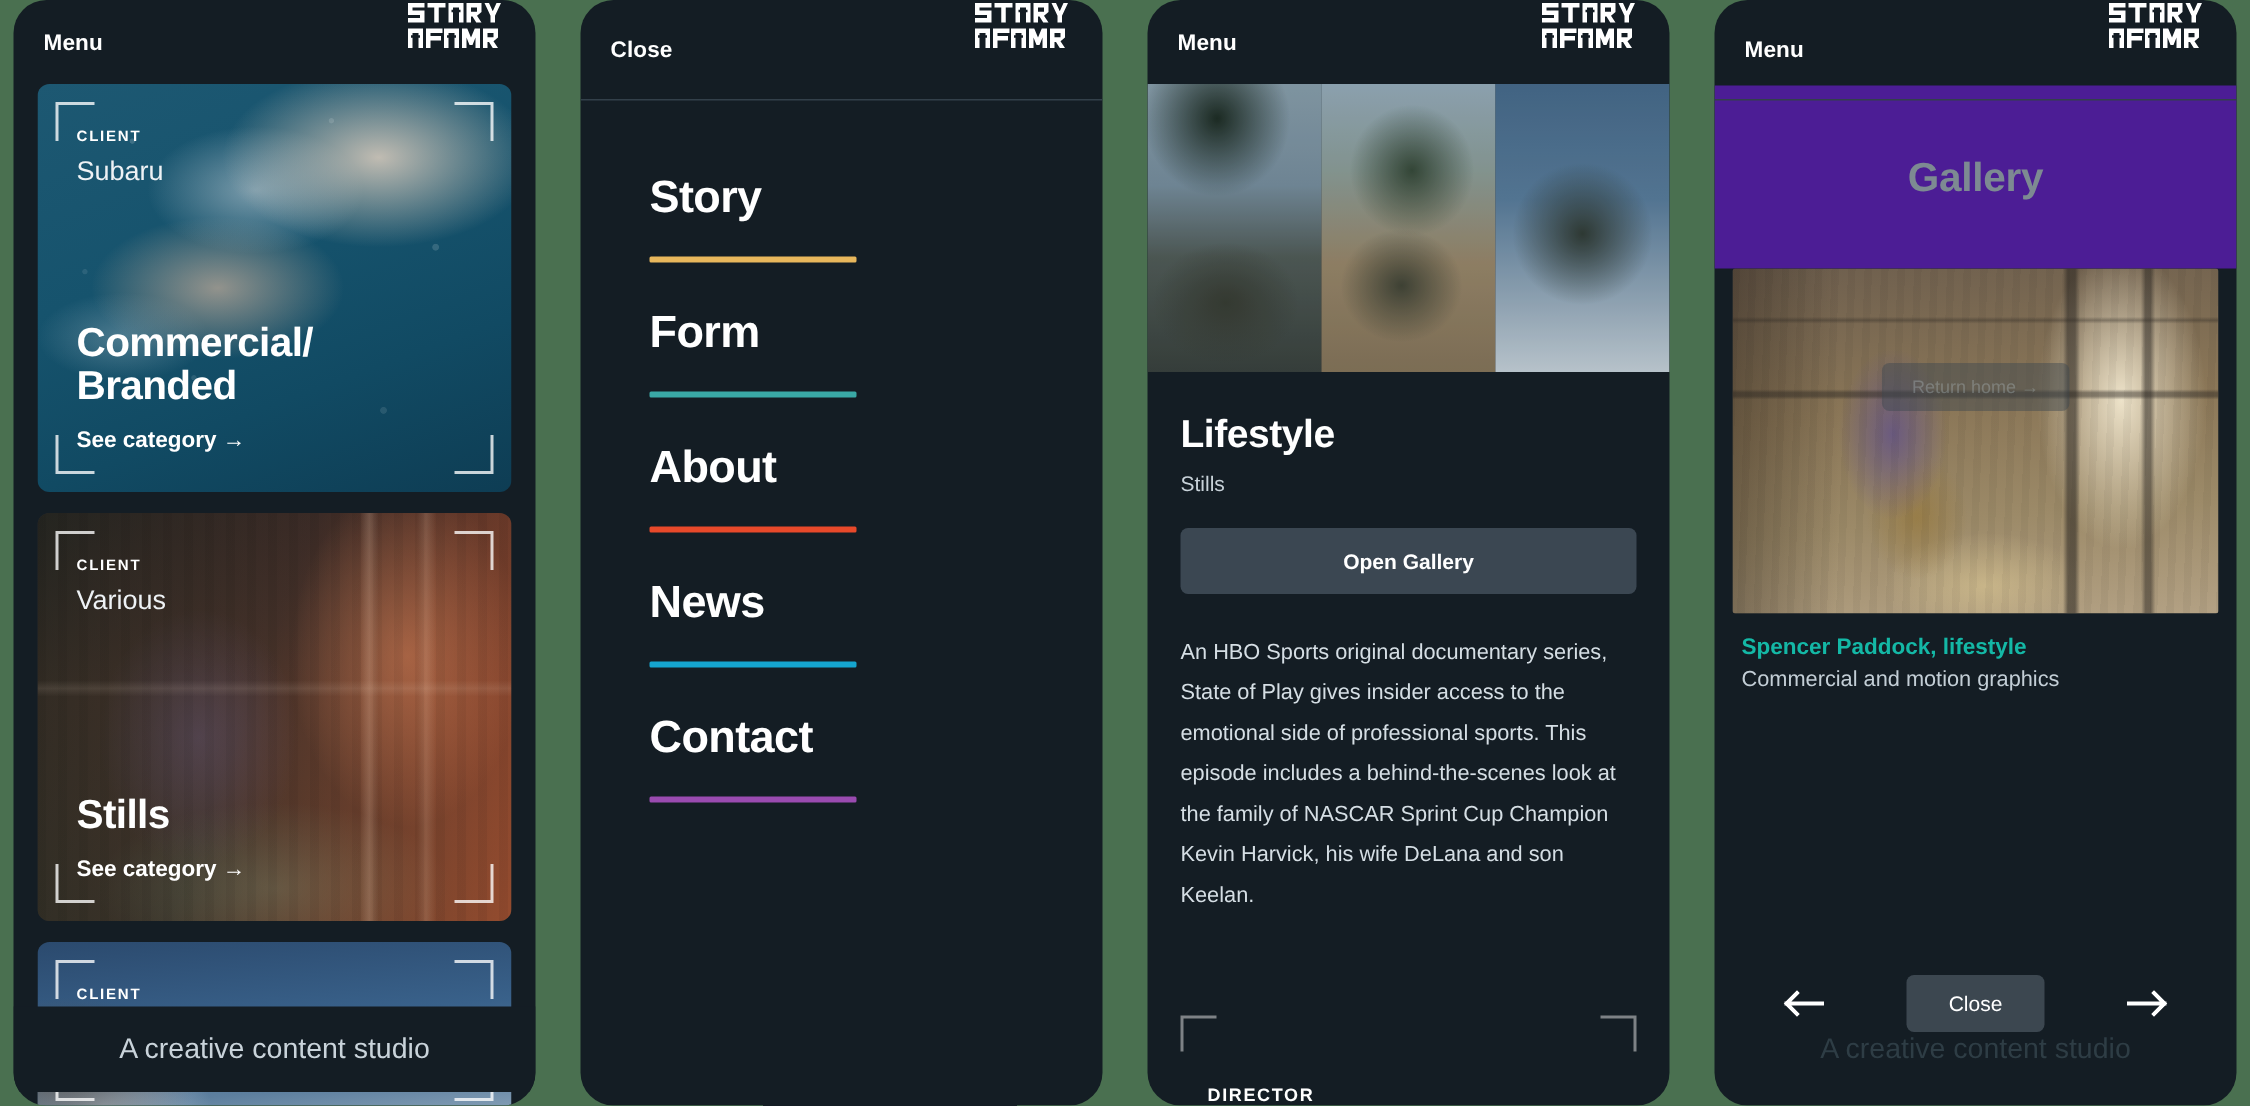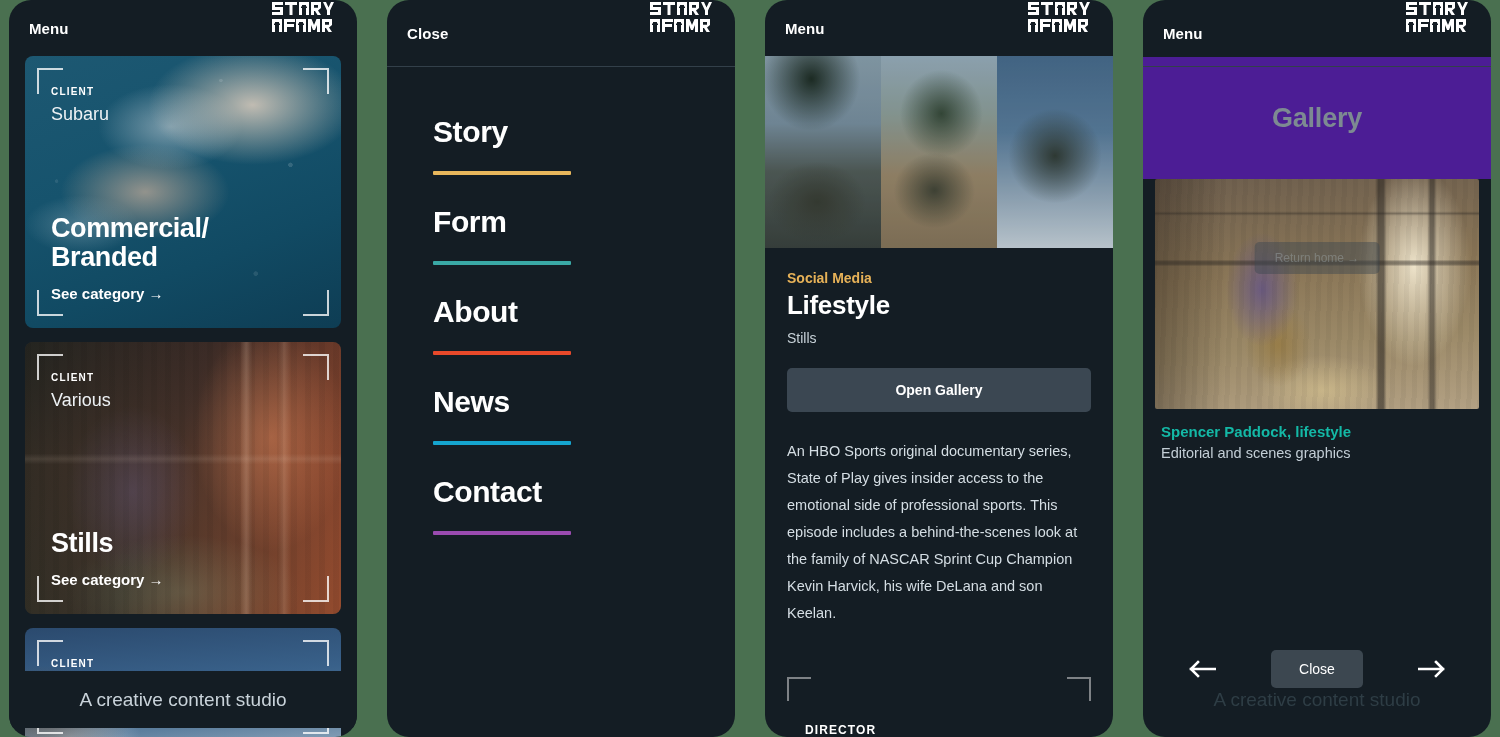--- a/index.html
+++ b/index.html
@@ -392,21 +392,20 @@
       </span>
     </div>
 
     <div class="triptych">
       <div class="tri tri-1"></div>
       <div class="tri tri-2"></div>
       <div class="tri tri-3"></div>
     </div>
 
     <div class="proj-body">
-      <div class="eyebrow">Social Media</div>
       <div class="proj-title">Lifestyle</div>
       <div class="proj-sub">Stills</div>
       <button class="open-gallery">Open Gallery</button>
       <p class="proj-copy">An HBO Sports original documentary series, State of Play gives insider access to the emotional side of professional sports. This episode includes a behind-the-scenes look at the family of NASCAR Sprint Cup Champion Kevin Harvick, his wife DeLana and son Keelan.</p>
     </div>
 
     <div class="director-block">
       <div class="fr">
           <i class="tl"></i>
           <i class="tr"></i>
@@ -443,21 +442,21 @@
     <div class="hdr-rule"></div>
 
     <div class="gal-under">
       <div class="gal-title-zone">
         <span class="gal-title">Gallery</span>
       </div>
       <div class="gal-photo"></div>
       <button class="return-home">Return home →</button>
       <div class="gal-caption">
         <div class="gal-cap-title">Spencer Paddock, lifestyle</div>
-        <div class="gal-cap-sub">Editorial and scenes graphics</div>
+        <div class="gal-cap-sub">Commercial and motion graphics</div>
       </div>
     </div>
 
     <div class="panel-footer dim">A creative content studio</div>
 
     <div class="gal-controls">
       <button class="arrow-btn">
         <svg width="28" height="20" viewBox="0 0 28 20" aria-hidden="true">
           <path d="M27 10H3M10 3L3 10l7 7" fill="none" stroke="#ffffff" stroke-width="2.6" stroke-linecap="square"></path>
         </svg>

